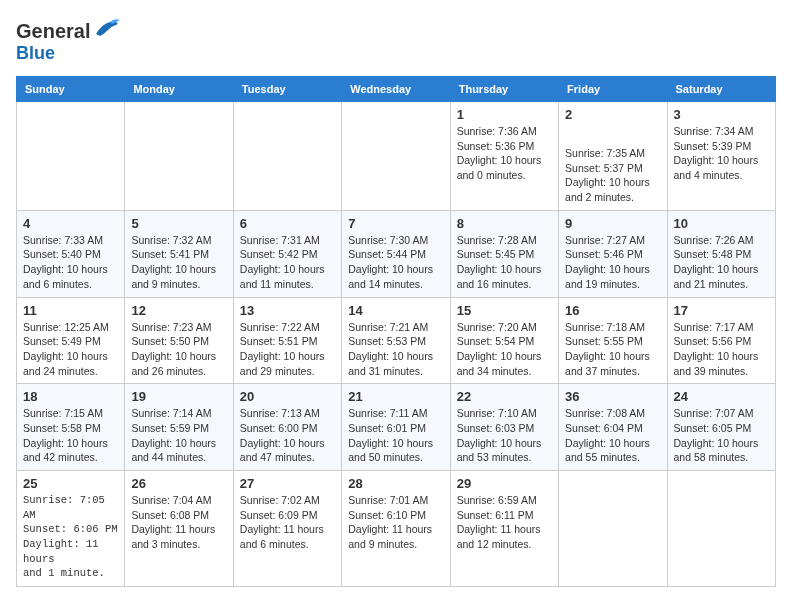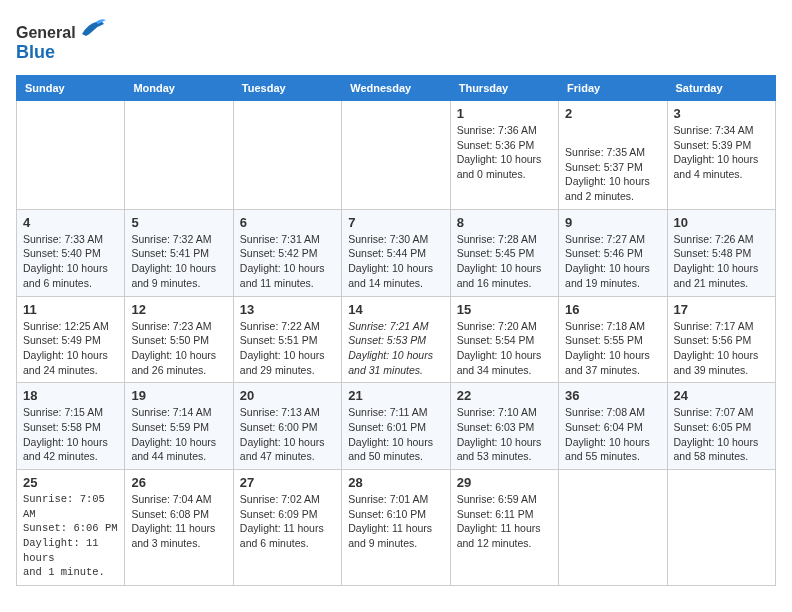--- a/index.html
+++ b/index.html
@@ -14,21 +14,21 @@
       display: flex;
       justify-content: space-between;
       align-items: flex-start;
       margin-bottom: 12px;
     }
     .logo {
       display: flex;
       align-items: center;
     }
     .logo-text-general {
-      font-size: 16px;
+      font-size: 20px;
       font-weight: bold;
       color: #333;
     }
     .logo-text-blue {
       font-size: 18px;
       font-weight: bold;
       color: #1a6db5;
     }
     .logo-bird {
       width: 28px;
@@ -221,21 +221,21 @@
         </td>
         <td>
           <span class="day-number">13</span>
           <div class="day-info" style="white-space: pre-line;">Sunrise: 7:22 AM
 Sunset: 5:51 PM
 Daylight: 10 hours
 and 29 minutes.</div>
         </td>
         <td>
           <span class="day-number">14</span>
-          <div class="day-info" style="white-space: pre-line; font-style: italic;">Sunrise: 7:21 AM
+          <div class="day-info" style="white-space: pre-line;">Sunrise: 7:21 AM
 Sunset: 5:53 PM
 Daylight: 10 hours
 and 31 minutes.</div>
         </td>
         <td>
           <span class="day-number">15</span>
           <div class="day-info" style="white-space: pre-line;">Sunrise: 7:20 AM
 Sunset: 5:54 PM
 Daylight: 10 hours
 and 34 minutes.</div>

